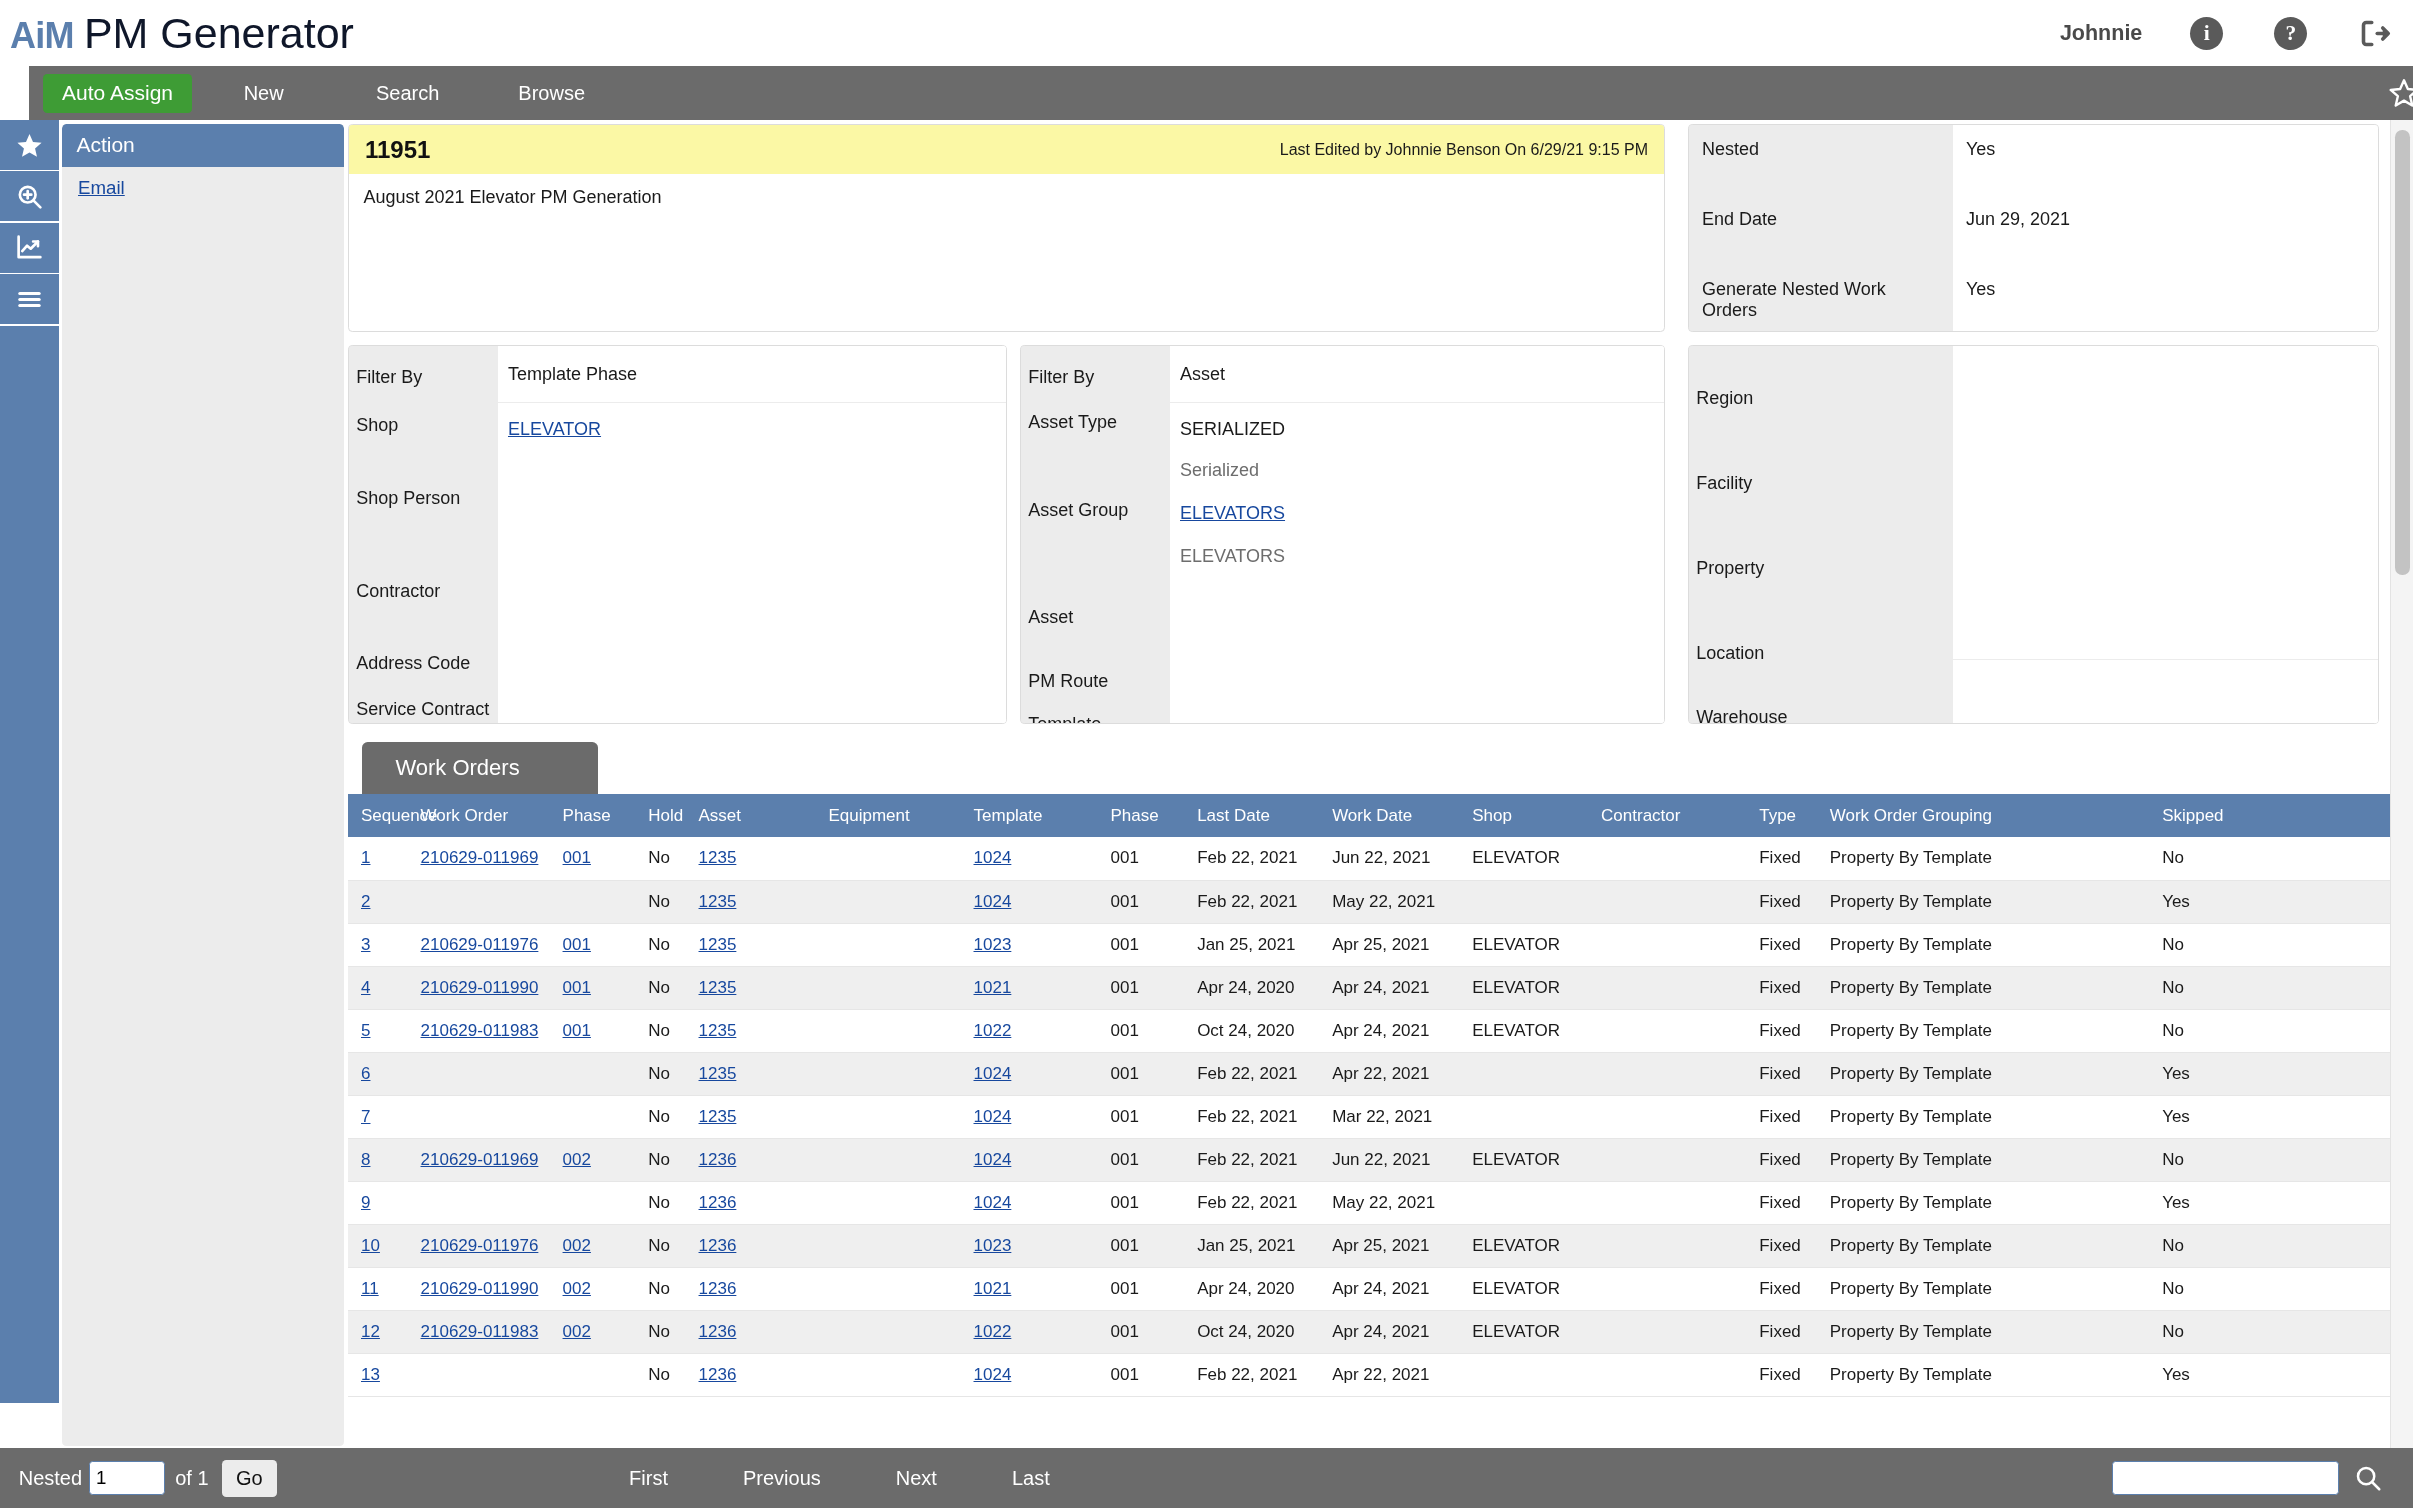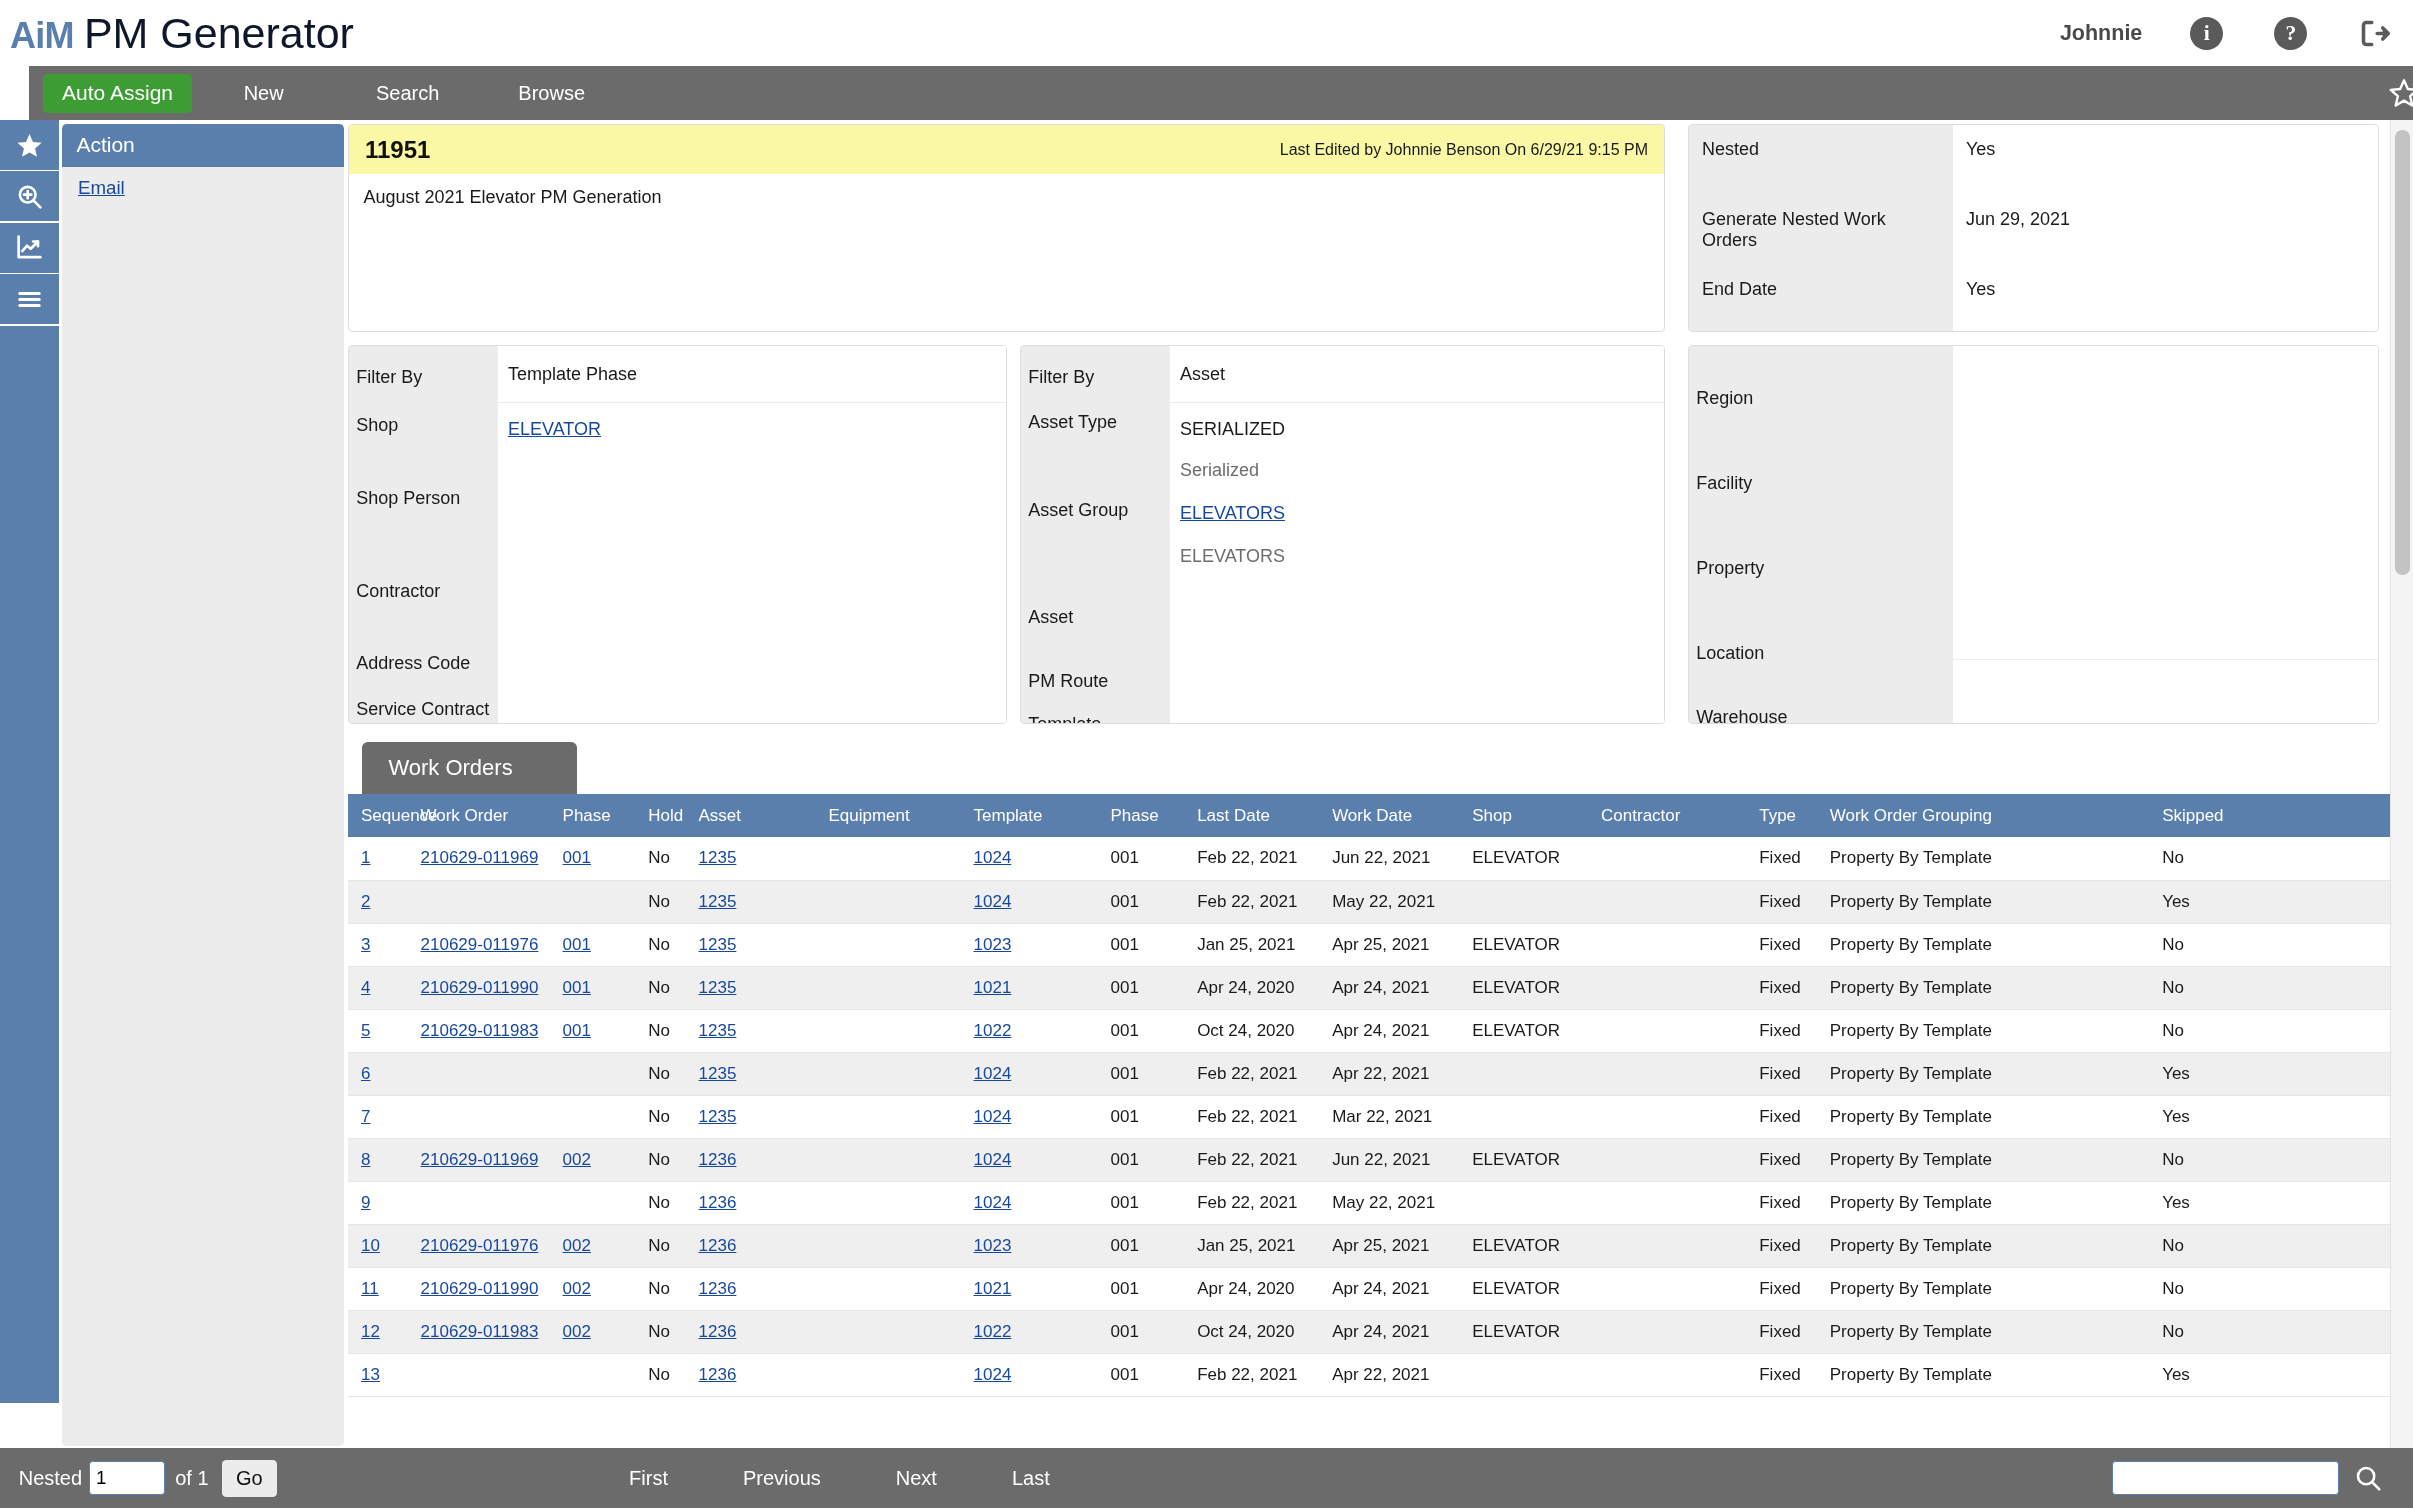--- a/index.html
+++ b/index.html
@@ -138,23 +138,23 @@
   .fc-label { font-size: 18px; color: #1a1a1a; padding: 0 0 0 7.2px; display: flex; align-items: center; }
   .fc-value { font-size: 18px; color: #1a1a1a; padding: 0 0 0 10px; display: flex; align-items: center; }
   .fc-value a { color: #17489e; text-decoration: underline; }
   .fc-value.muted { color: #6d6d6d; }
   .fc-top-pad { height: 10px; }
   .split-line { height: 1.4px; background: #ececec; }
 
   
   #wo-section { position: absolute; left: 0; top: 618px; width: 2054px; }
   #wo-tab {
-    width: 215px; height: 52px; background: #6b6b6b; color: #ffffff;
+    width: 236px; height: 52px; background: #6b6b6b; color: #ffffff;
     font-size: 22px; border-radius: 5.7px 5.7px 0 0;
-    display: flex; align-items: center; padding-left: 26px;
+    display: flex; align-items: center; padding-left: 33px;
     margin-left: 14.4px;
   }
   #wo-table { width: 2054px; border-collapse: collapse; table-layout: fixed; }
   #wo-table thead th {
     background: #5b7fad; color: #ffffff; font-size: 17px; font-weight: normal;
     text-align: left; padding: 10px 0 10px 0; height: 43px;
     vertical-align: middle;
   }
   #wo-table tbody td {
     font-size: 17px; color: #1a1a1a; height: 43px; padding: 0;
@@ -303,22 +303,22 @@
     <div id="record-card-head">
       <span id="record-id">11951</span>
       <span id="record-edited">Last Edited by Johnnie Benson On 6/29/21 9:15 PM</span>
     </div>
     <div id="record-desc">August 2021 Elevator PM Generation</div>
   </div>
 
   <div id="summary-card">
     <div class="sum-labels">
       <div class="sum-row">Nested</div>
+      <div class="sum-row">End Date</div>
       <div class="sum-row">Generate Nested Work Orders</div>
-      <div class="sum-row">End Date</div>
     </div>
     <div class="sum-values">
       <div class="sum-row">Yes</div>
       <div class="sum-row">Jun 29, 2021</div>
       <div class="sum-row">Yes</div>
     </div>
   </div>
 
   <div class="filter-card" id="filter-card-1">
     <div class="fc-labels">

